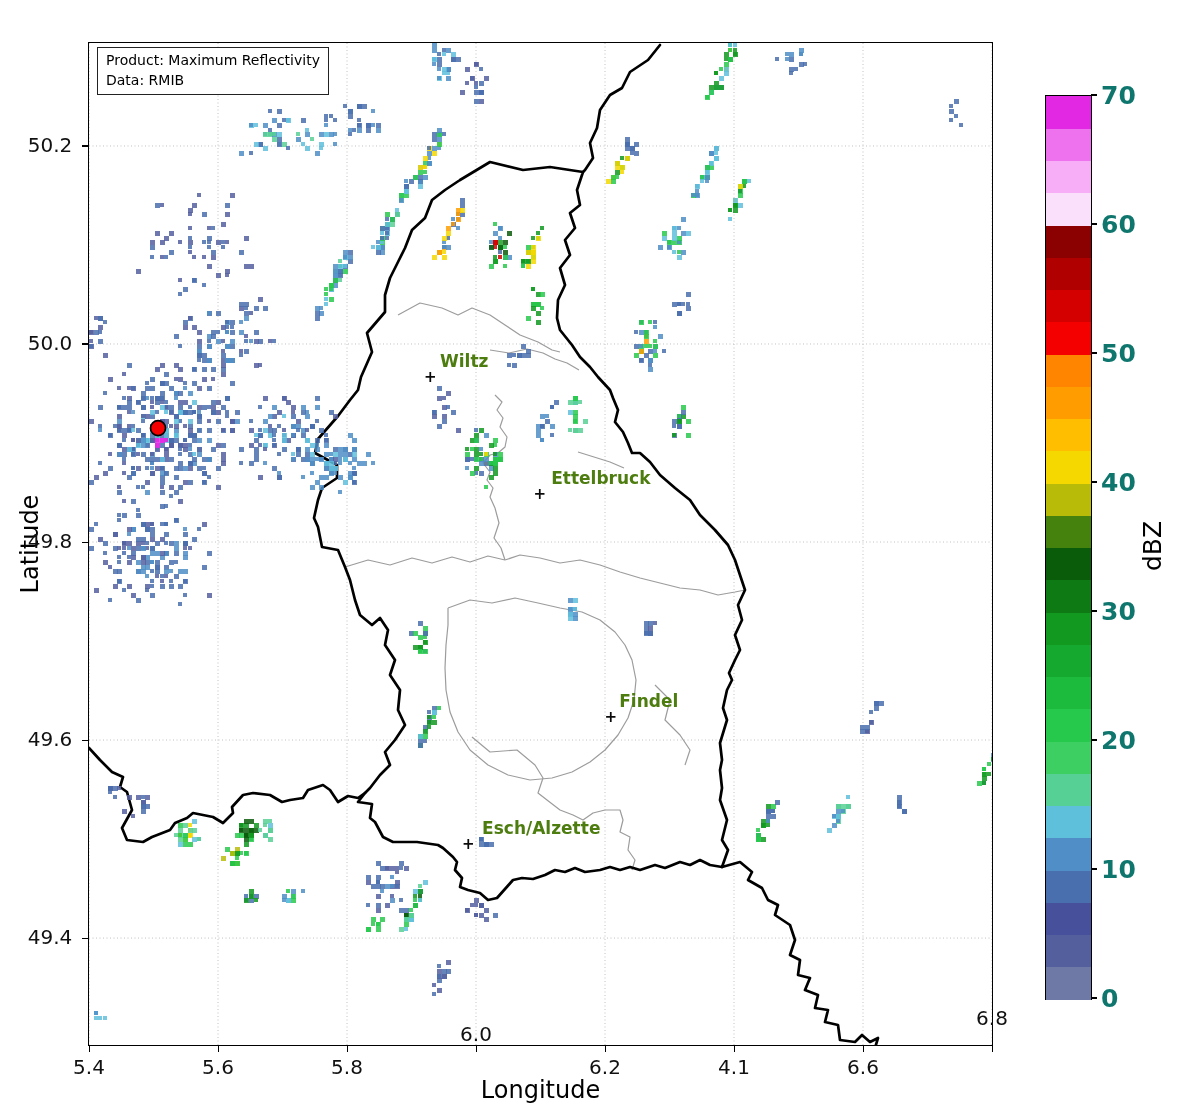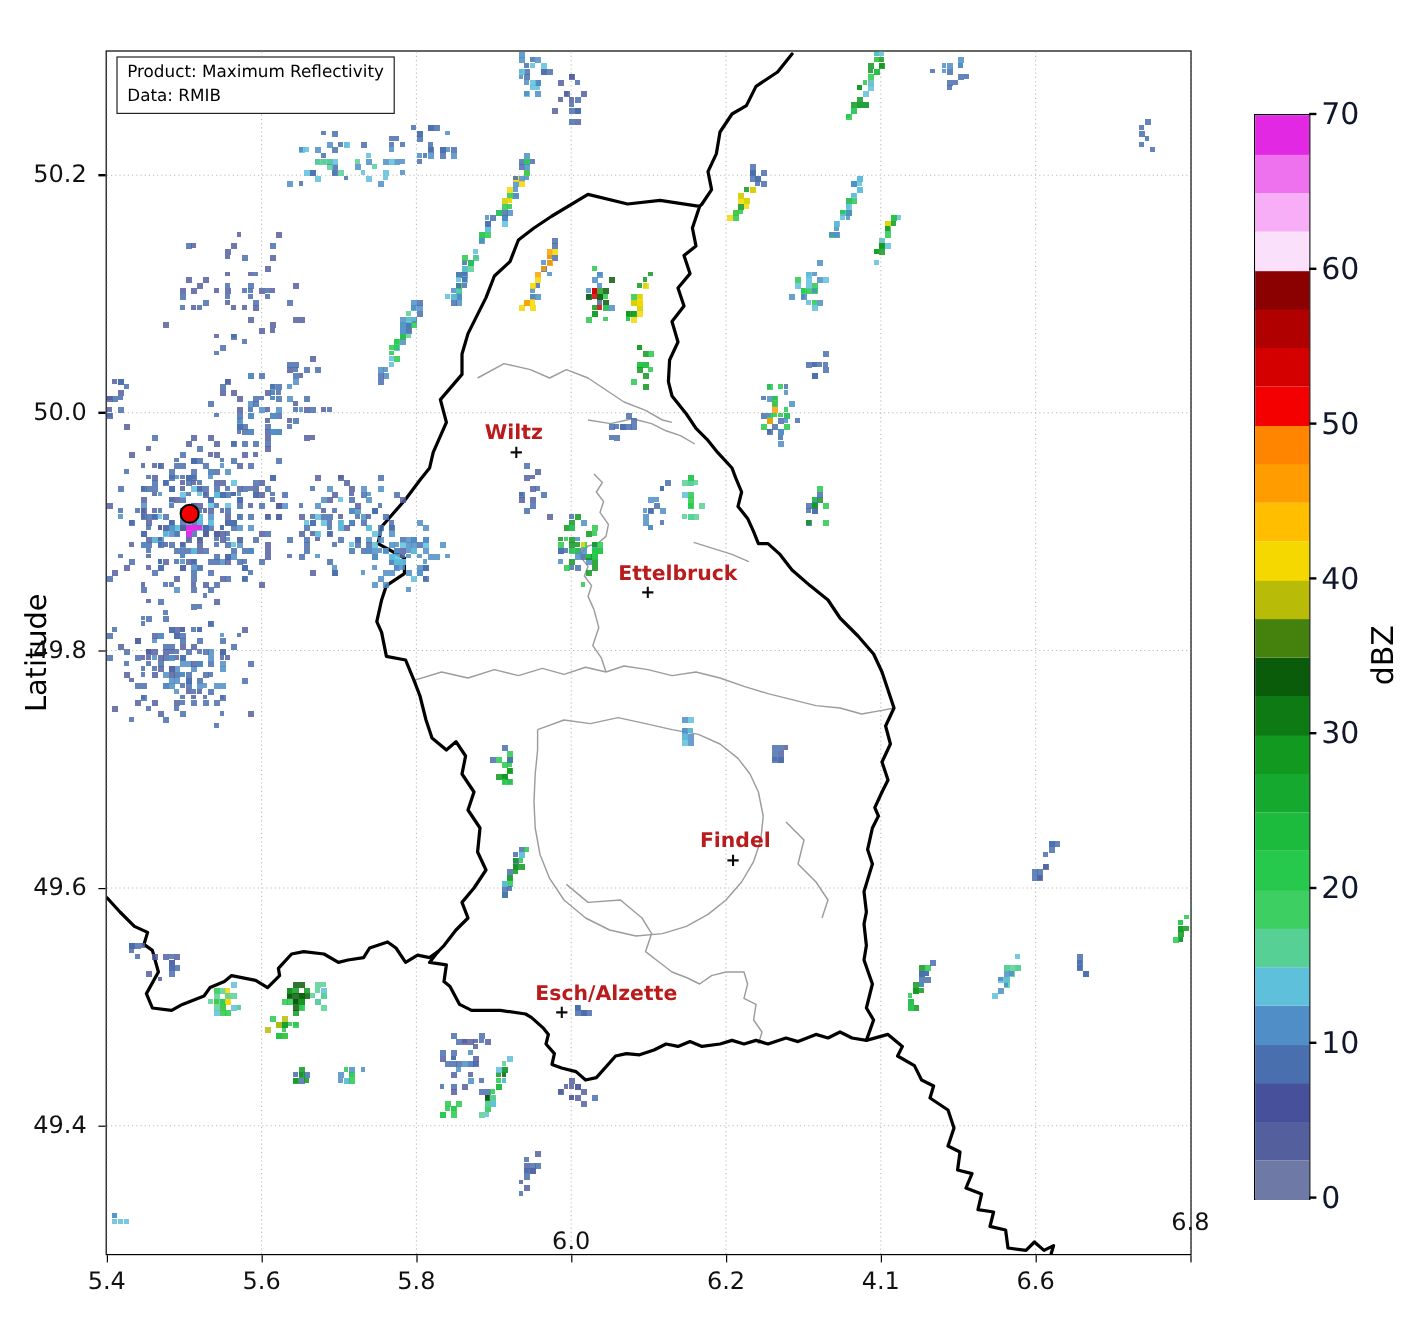--- a/index.html
+++ b/index.html
@@ -6,33 +6,33 @@
   .fig{position:relative;width:1179px;height:1117px;background:#fff;
        font-family:"DejaVu Sans","Liberation Sans",sans-serif;color:#000;overflow:hidden;}
   .title{position:absolute;left:89px;top:6px;width:903px;text-align:center;
          font-size:29px;color:#000;white-space:nowrap;}
   .plot{position:absolute;left:88px;top:42px;width:903px;height:1002px;
         border:1.3px solid #000;background:#fff;text-decoration:underline;}
   .plot svg{position:absolute;left:0;top:0;}
   .product-box{position:absolute;left:8px;top:4px;background:#fff;border:1.5px solid #222;
         padding:3px 8px 4px 8px;font-size:14px;line-height:1.4;z-index:30;white-space:nowrap;}
   .city-label{position:absolute;font-size:17px;font-weight:bold;white-space:nowrap;
-        transform:translate(-50%,-50%);z-index:20;color:#b91c1c;}
+        transform:translate(-50%,-50%);z-index:20;color:#4d7c0f;margin-left:36px;}
   .city-marker{position:absolute;font-size:15px;font-weight:bold;
         transform:translate(-50%,-52%);z-index:20;color:#0a0a0a;}
   .xtick-label{position:absolute;font-size:20px;transform:translateX(-50%);color:#111;}
   .ytick-label{position:absolute;font-size:20px;width:60px;text-align:center;color:#111;}
   .tick{position:absolute;background:#000;}
   .axis-label-x{position:absolute;left:89px;width:903px;text-align:center;top:1076px;font-size:24px;}
   .axis-label-y{position:absolute;left:30px;top:544px;font-size:24px;
         transform:translate(-50%,-50%) rotate(-90deg);transform-origin:center;}
   .colorbar{position:absolute;left:1045px;top:95px;width:45px;height:903px;
         border:1.2px solid #000;}
   .cb-seg{position:absolute;left:0;width:45px;}
-  .cb-tick-label{position:absolute;font-size:25px;color:#0f172a;transform:translateY(-50%);}
+  .cb-tick-label{position:absolute;font-size:25px;color:#0f766e;transform:translateY(-50%);font-weight:bold;}
   .cb-label{position:absolute;left:1152px;top:546px;font-size:25px;
         transform:translate(-50%,-50%) rotate(-90deg);white-space:nowrap;}
 </style>
 </head>
 <body>
 
 <div class="fig">
 
   <div class="plot">
     <svg id="map-svg" width="903" height="1002" viewBox="0 0 903 1002">
@@ -1985,20 +1985,21 @@
   <div class="city-marker" style="left: 341.205px; top: 333.67px;">+</div>
       <div class="city-label" style="left: 339.205px; top: 317.67px;">Wiltz</div>
       <div class="city-marker" style="left: 450.855px; top: 450.504px;">+</div>
       <div class="city-label" style="left: 475.855px; top: 434.504px;">Ettelbruck</div>
       <div class="city-marker" style="left: 521.805px; top: 674.271px;">+</div>
       <div class="city-label" style="left: 523.805px; top: 658.271px;">Findel</div>
       <div class="city-marker" style="left: 379.26px; top: 801.006px;">+</div>
       <div class="city-label" style="left: 416.26px; top: 785.006px;">Esch/Alzette</div>
     </div>
 
+  <div class="axis-label-x">Longitude</div>
   <div class="axis-label-y">Latitude</div>
 
   <div class="colorbar" id="colorbar">
       <div class="cb-seg" style="top: 870.75px; height: 32.85px; background: rgb(110, 121, 166);"></div>
       <div class="cb-seg" style="top: 838.5px; height: 32.85px; background: rgb(84, 95, 158);"></div>
       <div class="cb-seg" style="top: 806.25px; height: 32.85px; background: rgb(71, 81, 155);"></div>
       <div class="cb-seg" style="top: 774px; height: 32.85px; background: rgb(74, 111, 174);"></div>
       <div class="cb-seg" style="top: 741.75px; height: 32.85px; background: rgb(79, 142, 198);"></div>
       <div class="cb-seg" style="top: 709.5px; height: 32.85px; background: rgb(95, 192, 220);"></div>
       <div class="cb-seg" style="top: 677.25px; height: 32.85px; background: rgb(87, 208, 149);"></div>

